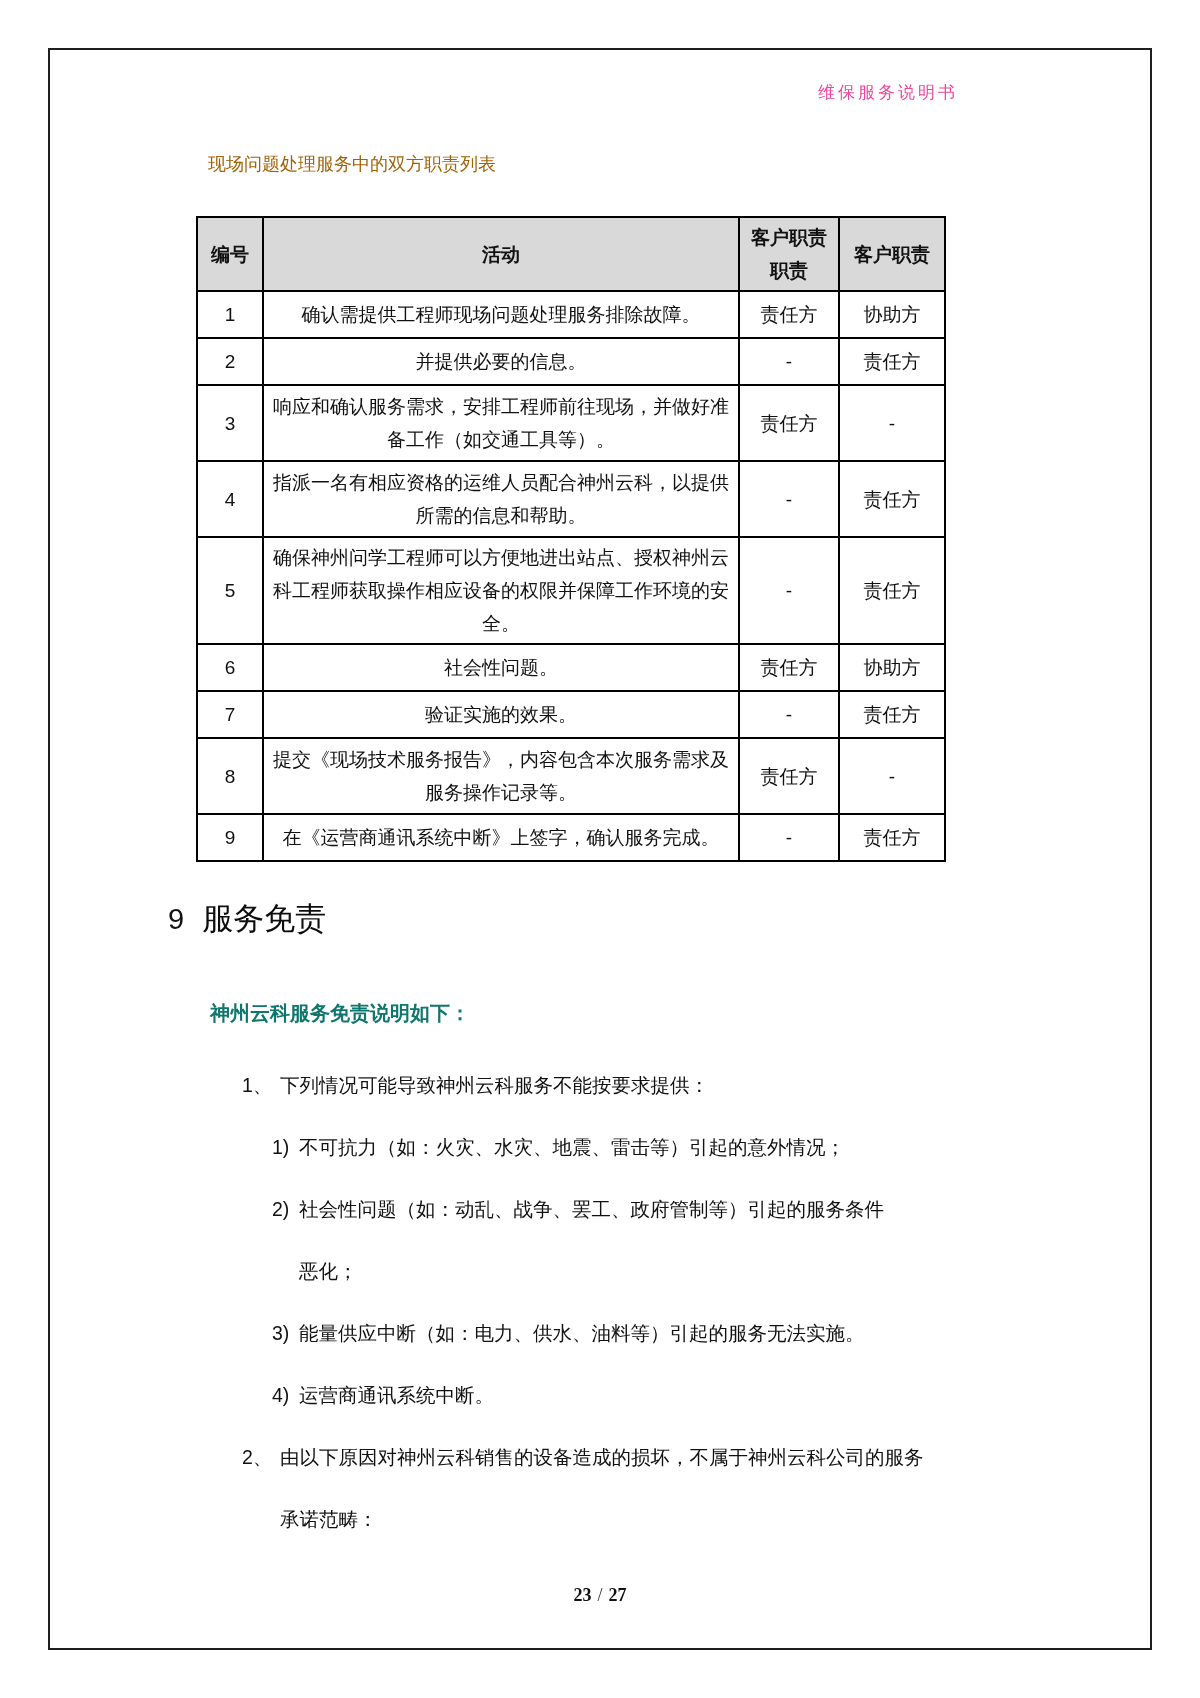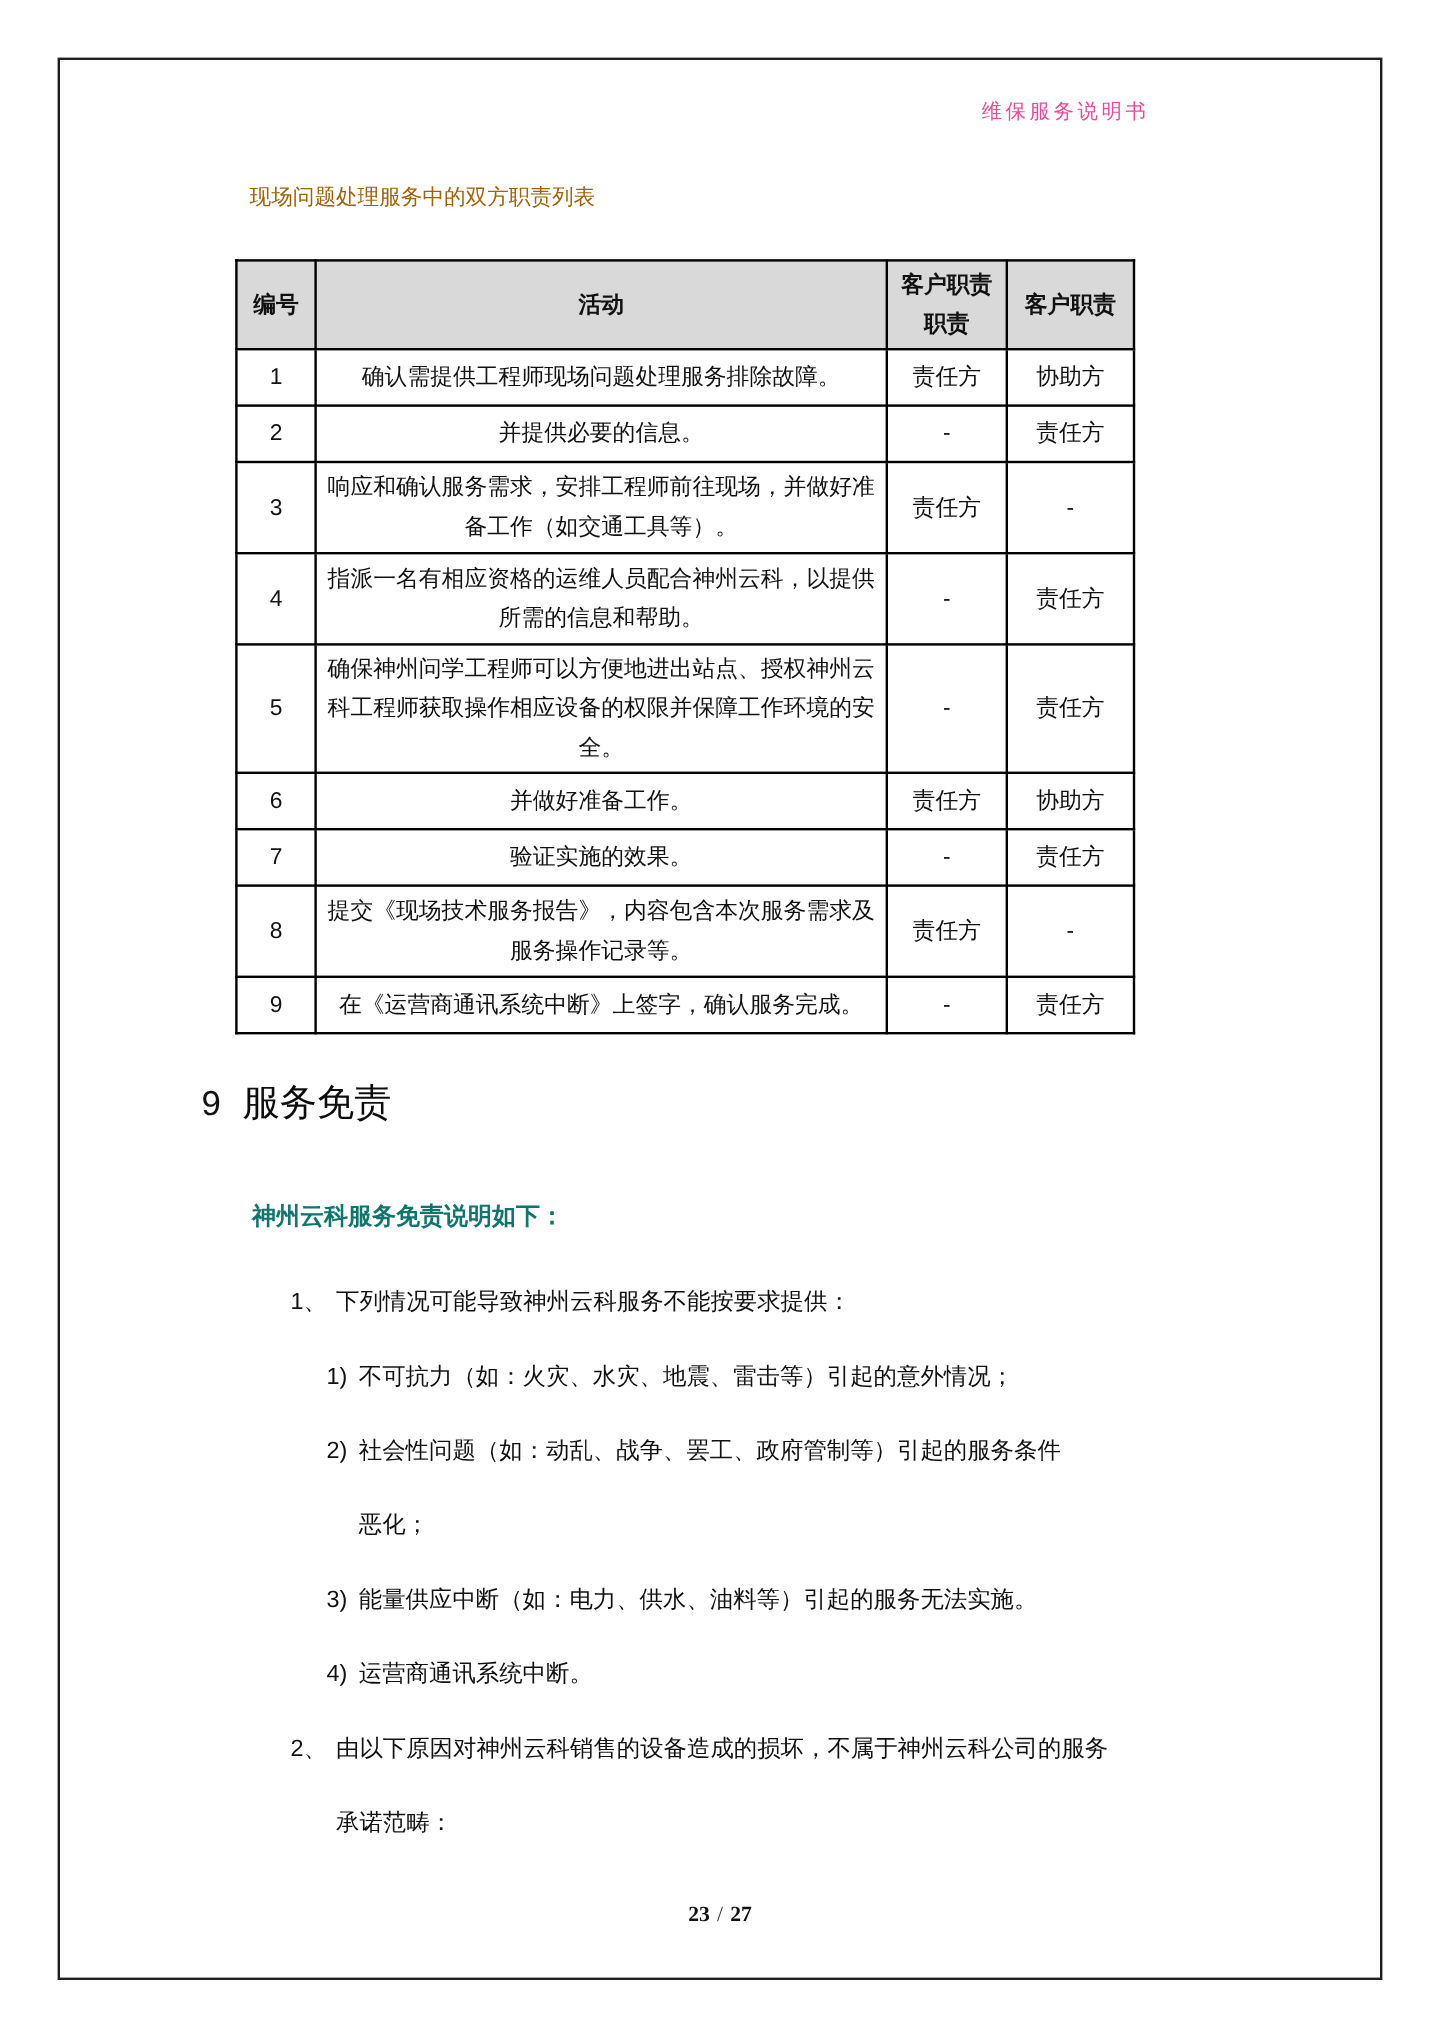--- a/index.html
+++ b/index.html
@@ -161,21 +161,21 @@
     <td class="c-customer">责任方</td>
   </tr>
   <tr class="h-3">
     <td class="c-no">5</td>
     <td class="c-activity">确保神州问学工程师可以方便地进出站点、授权神州云科工程师获取操作相应设备的权限并保障工作环境的安全。</td>
     <td class="c-vendor">-</td>
     <td class="c-customer">责任方</td>
   </tr>
   <tr class="h-1">
     <td class="c-no">6</td>
-    <td class="c-activity">并做好准备工作。</td>
+    <td class="c-activity">社会性问题。</td>
     <td class="c-vendor">责任方</td>
     <td class="c-customer">协助方</td>
   </tr>
   <tr class="h-1">
     <td class="c-no">7</td>
     <td class="c-activity">验证实施的效果。</td>
     <td class="c-vendor">-</td>
     <td class="c-customer">责任方</td>
   </tr>
   <tr class="h-2">

